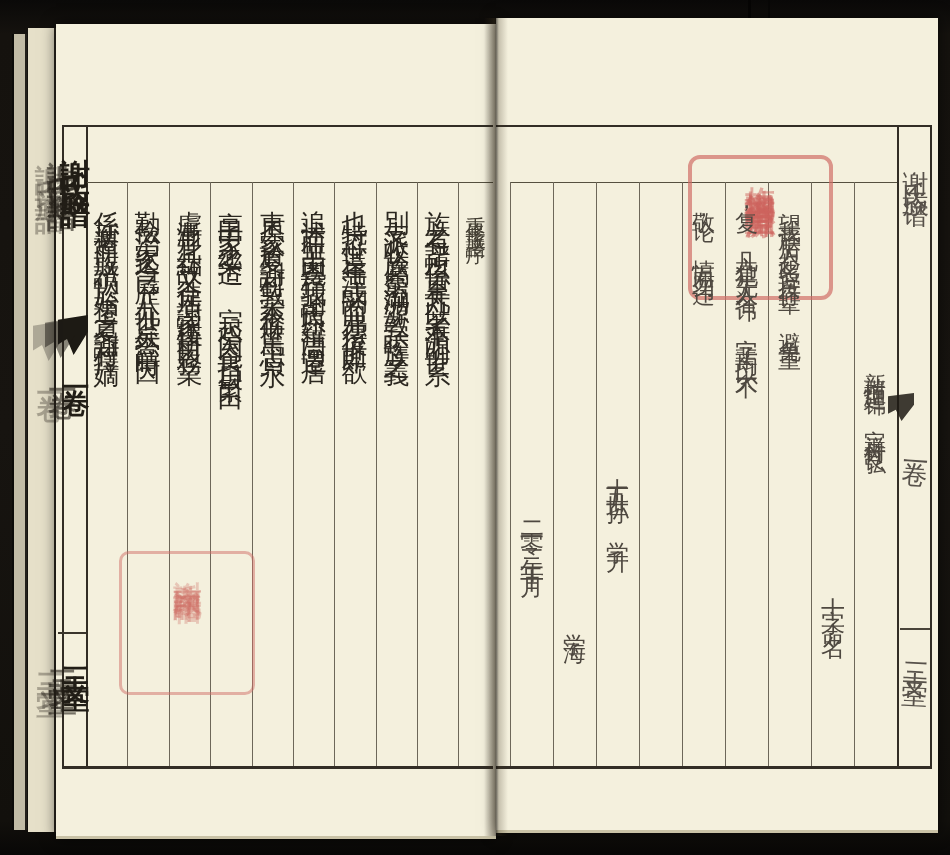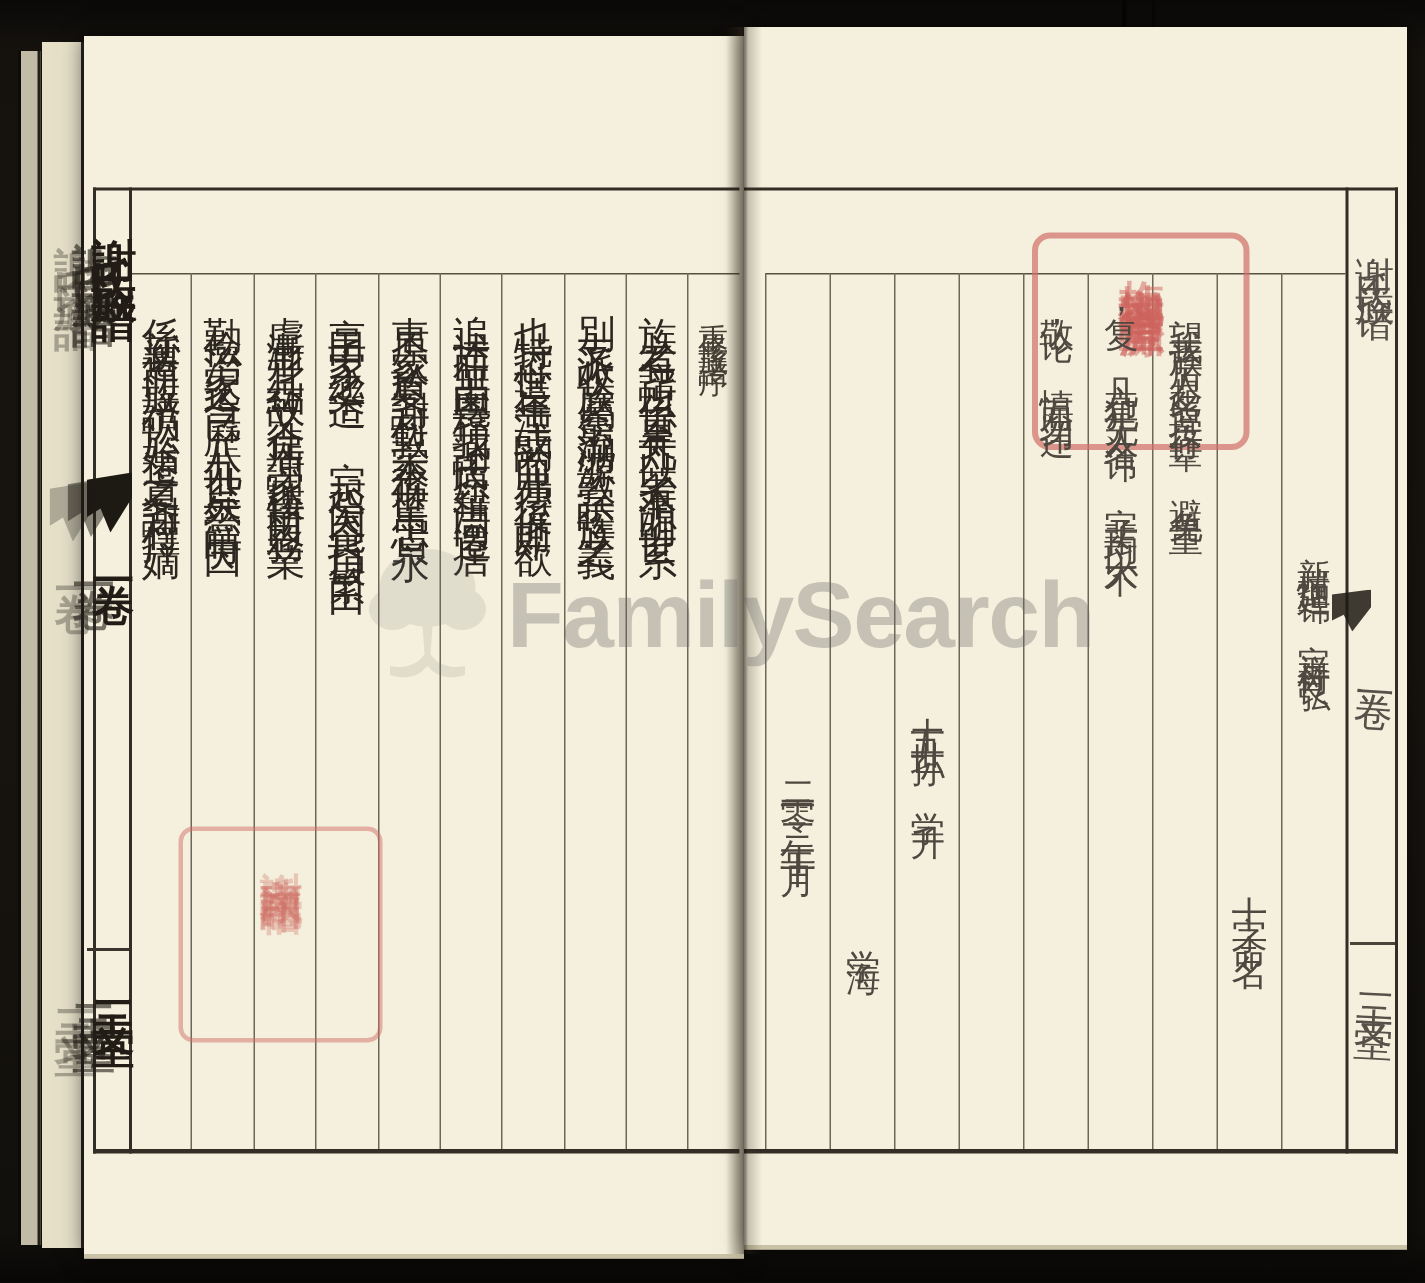--- a/index.html
+++ b/index.html
@@ -123,25 +123,14 @@
     <div class="vcol rp-col" style="left:186px;top:164px;height:584px;padding-top:12px;">敬论，慎而勿违。</div>
     <div class="vcol rp-col" style="left:143px;top:164px;height:584px;"></div>
     <div class="vcol rp-col" style="left:100px;top:164px;height:584px;padding-top:278px;">十五世孙　学升</div>
     <div class="vcol rp-col" style="left:57px;top:164px;height:584px;padding-top:433px;">学海</div>
     <div class="vcol rp-col" style="left:14px;top:164px;height:584px;padding-top:322px;font-size:24px;letter-spacing:9px;">二零一三年十月</div>
   </div>
 
   <div style="position:absolute;left:484px;top:18px;width:24px;height:818px;z-index:30;
               background:linear-gradient(90deg,rgba(60,50,30,0) 0%,rgba(55,45,28,.45) 45%,rgba(20,16,10,.55) 52%,rgba(60,50,30,.25) 62%,rgba(60,50,30,0) 100%);"></div>
 
-  <div id="watermark">
-    <svg width="90" height="104" viewBox="0 0 90 104" style="opacity:.15;">
-      <g fill="#777777">
-        <ellipse cx="45" cy="34" rx="32" ry="26"></ellipse>
-        <ellipse cx="22" cy="48" rx="16" ry="14"></ellipse>
-        <ellipse cx="68" cy="48" rx="16" ry="14"></ellipse>
-        <path d="M41 50 L49 50 L47 78 C52 86 62 88 70 86 L70 92 C58 96 50 92 45 86 C40 92 32 96 20 92 L20 86 C28 88 38 86 43 78 Z"></path>
-      </g>
-    </svg>
-    <div class="wm-text">FamilySearch</div>
-  </div>
 
 </div>
 
 </body></html>

